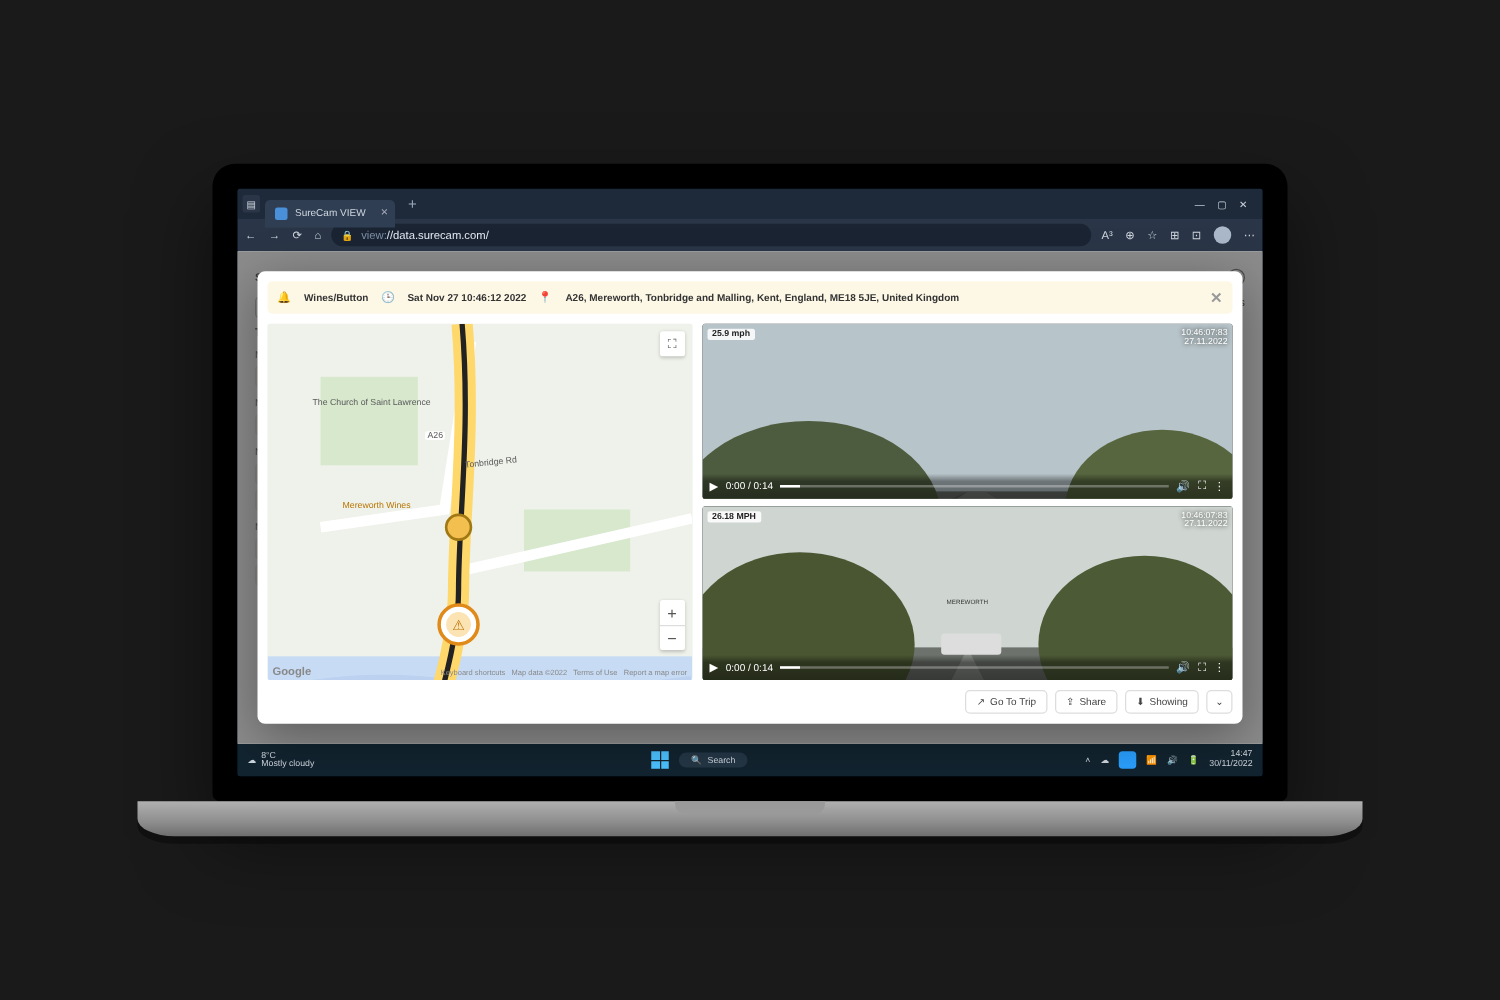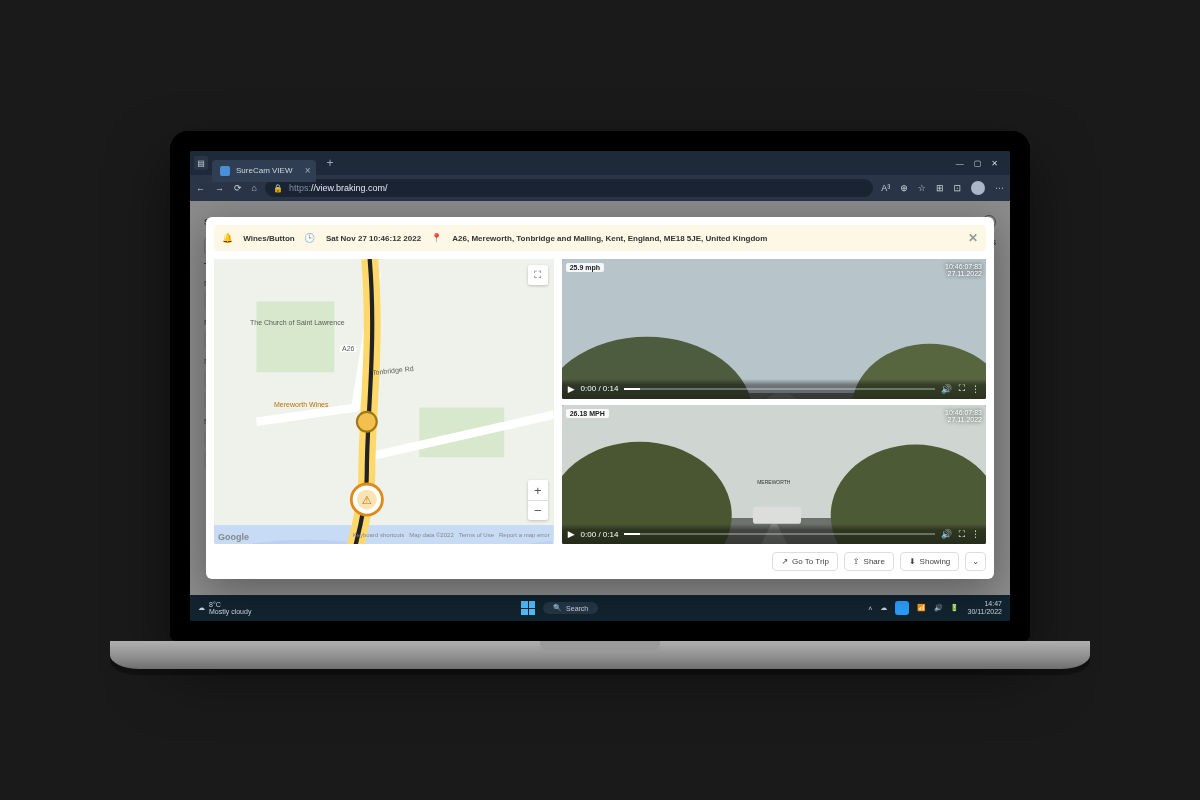--- a/index.html
+++ b/index.html
@@ -102,21 +102,21 @@
 .map-pane{
   flex:0 0 44%;position:relative;background:#e9f0e6;border-radius:2px;overflow:hidden;
 }
 .map-svg{position:absolute;inset:0;}
 .map-fs{position:absolute;top:6px;right:6px;width:20px;height:20px;background:#fff;
   border-radius:2px;box-shadow:0 1px 3px rgba(0,0,0,.2);display:flex;align-items:center;justify-content:center;color:#555;font-size:10px;}
 .map-zoom{position:absolute;bottom:24px;right:6px;display:flex;flex-direction:column;
   background:#fff;border-radius:2px;box-shadow:0 1px 3px rgba(0,0,0,.2);}
 .map-zoom div{width:20px;height:20px;display:flex;align-items:center;justify-content:center;font-size:13px;color:#555;cursor:pointer;}
 .map-zoom div+div{border-top:1px solid #ddd;}
-.map-attr{position:absolute;bottom:2px;right:4px;left:4px;font-size:6px;color:#888;display:flex;justify-content:space-between;}
+.map-attr{position:absolute;bottom:2px;right:4px;left:4px;font-size:6px;color:#888;display:flex;justify-content:space-between;align-items:flex-end;}
 .map-logo{font-family:Arial;font-weight:700;font-size:9px;color:#888;}
 .map-poi{position:absolute;font-size:7px;color:#5a5a5a;white-space:nowrap;}
 .vid-pane{flex:1;display:flex;flex-direction:column;gap:6px;min-height:0;}
 .vid{flex:1;position:relative;background:#3d4a44;border-radius:2px;overflow:hidden;}
 .vid-scene{position:absolute;inset:0;}
 .ov-speed{position:absolute;top:4px;left:4px;background:rgba(255,255,255,.85);
   padding:1px 4px;font-size:7px;border-radius:2px;color:#222;font-weight:600;}
 .ov-time{position:absolute;top:4px;right:4px;color:#fff;font-size:7px;
   text-align:right;line-height:1;text-shadow:0 0 4px #000;}
 .vid-controls{position:absolute;bottom:0;left:0;right:0;height:20px;
@@ -169,21 +169,21 @@
    <div class="urlbar">
      <div class="url-icons">
        <span>←</span>
        <span>→</span>
        <span>⟳</span>
        <span>⌂</span>
      </div>
      <div class="urlfield">
        <span class="lock">🔒</span>
        <span class="urltext">
-         <span class="https">https:</span><span class="host">//view.braking.com/</span>
+         <span class="https">view:</span><span class="host">//data.surecam.com/</span>
        </span>
      </div>
      <div class="right-icons">
        <span>A³</span>
        <span>⊕</span>
        <span>☆</span>
        <span>⊞</span>
        <span>⊡</span>
        <div class="avatar"></div>
        <span>⋯</span>

